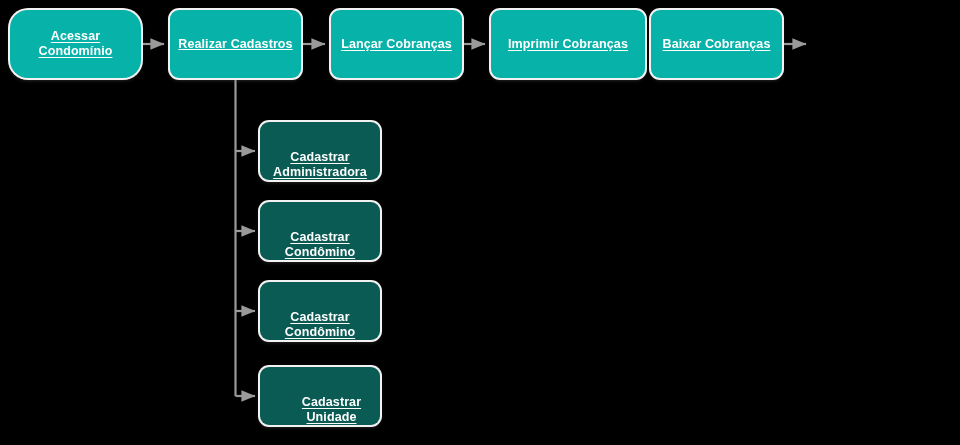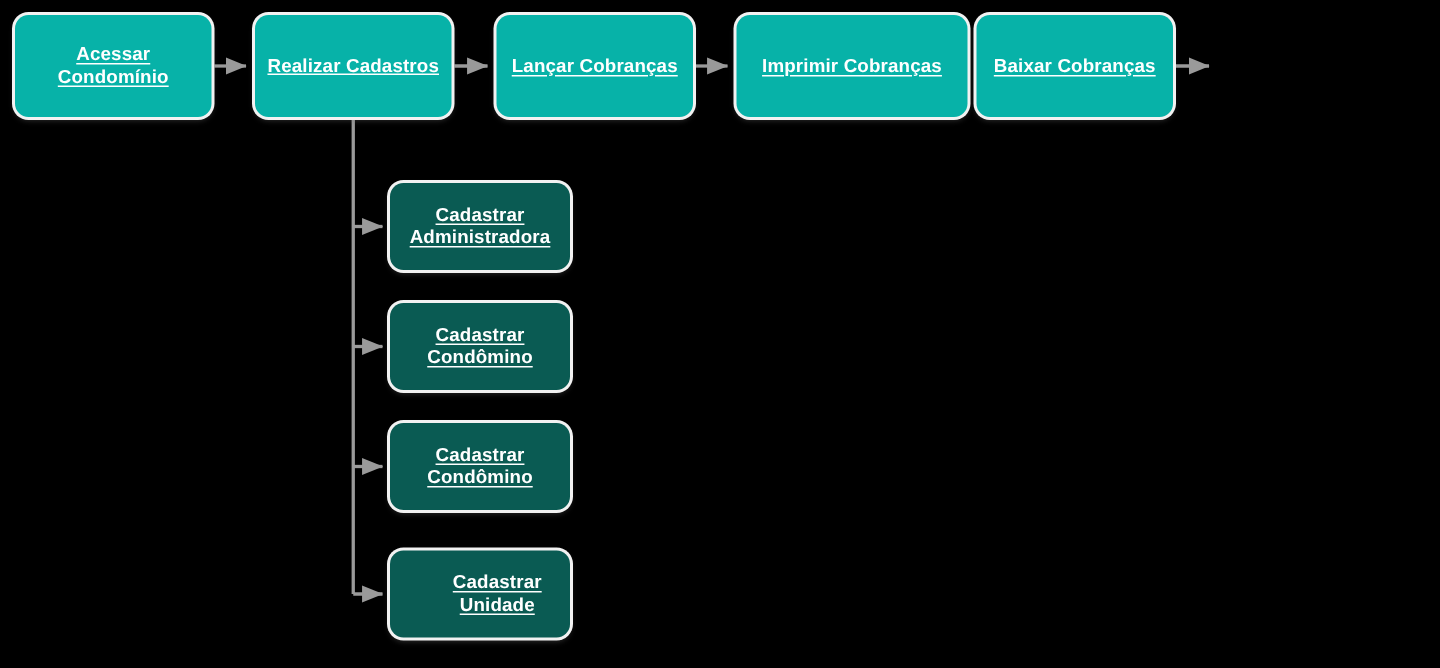--- a/index.html
+++ b/index.html
@@ -44,20 +44,21 @@
     background: #07b2a8;
     font-size: 12.5px;
     font-weight: 600;
     letter-spacing: 0.1px;
   }
   .node.secondary {
     background: #0a5b53;
     font-size: 12.5px;
     font-weight: 600;
     letter-spacing: 0.1px;
+    align-items: flex-end;
   }
   .node-label {
     display: inline-block;
     line-height: 15px;
     padding: 0 4px;
     text-decoration: underline;
   }
   .node-label.underlined {
     text-decoration: underline;
     text-underline-offset: 2px;
@@ -102,21 +103,21 @@
       <line x1="235.5" y1="231" x2="255" y2="231" stroke="#9a9a9a" stroke-width="2.2" marker-end="url(#arrowhead)"></line>
     </g>
     <g>
       <line x1="235.5" y1="311" x2="255" y2="311" stroke="#9a9a9a" stroke-width="2.2" marker-end="url(#arrowhead)"></line>
     </g>
     <g>
       <line x1="235.5" y1="396" x2="255" y2="396" stroke="#9a9a9a" stroke-width="2.2" marker-end="url(#arrowhead)"></line>
     </g>
   </svg>
 
-  <div class="node primary" style="left:10px; top:10px; width:131px; height:68px;">
+  <div class="node primary" style="left:10px; top:10px; width:131px; height:68px;border-radius:18px;">
     <span class="node-label underlined">Acessar Condomínio</span>
   </div>
 
   <div class="node primary" style="left:170px; top:10px; width:131px; height:68px;">
     <span class="node-label">Realizar Cadastros</span>
   </div>
 
   <div class="node primary" style="left:331px; top:10px; width:131px; height:68px;">
     <span class="node-label underlined">Lançar Cobranças</span>
   </div>

